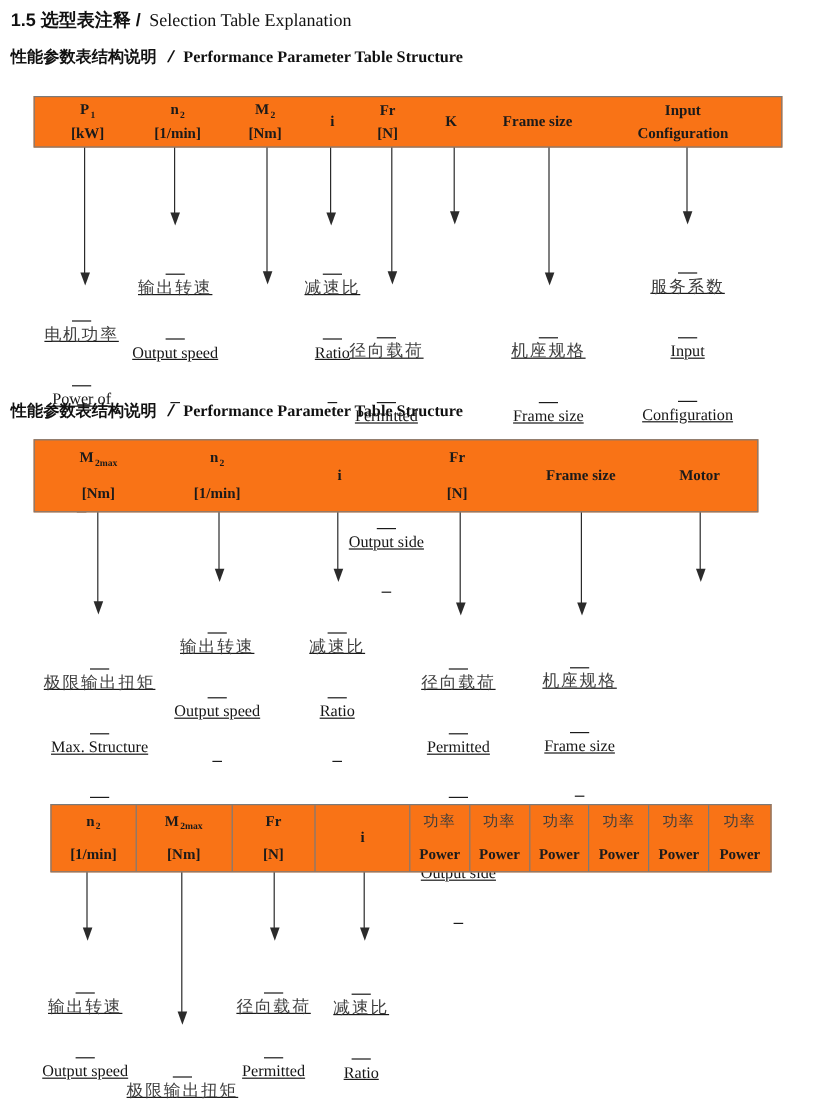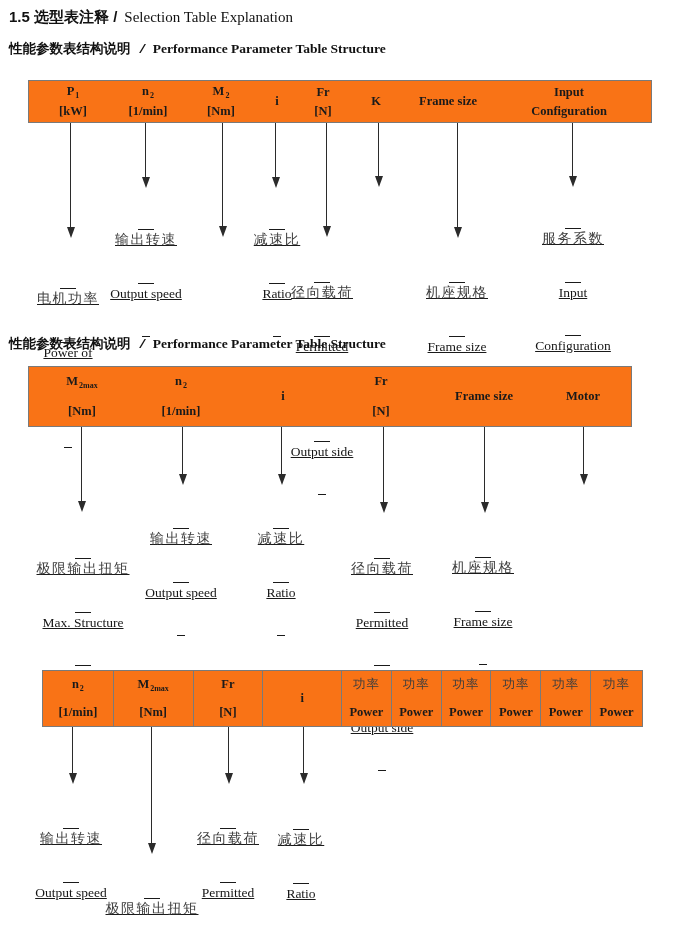--- a/index.html
+++ b/index.html
@@ -109,21 +109,21 @@
 
   <div class="arrow" style="left:70px;  top:123px; height:115px"></div>
   <div class="arrow" style="left:145px; top:123px; height:65px"></div>
   <div class="arrow" style="left:222px; top:123px; height:114px"></div>
   <div class="arrow" style="left:275px; top:123px; height:65px"></div>
   <div class="arrow" style="left:326px; top:123px; height:114px"></div>
   <div class="arrow" style="left:378px; top:123px; height:64px"></div>
   <div class="arrow" style="left:457px; top:123px; height:115px"></div>
   <div class="arrow" style="left:572px; top:123px; height:64px"></div>
 
-  <div class="callout" style="left:68px; top:255px">
+  <div class="callout" style="left:68px; top:235px">
     <div class="zh">电机功率</div>
     <div class="en">Power of</div>
     <div class="en">motor</div>
   </div>
   <div class="callout" style="left:146px; top:196px">
     <div class="zh">输出转速</div>
     <div class="en">Output speed</div>
   </div>
   <div class="callout" style="left:277px; top:196px">
     <div class="zh">减速比</div>

